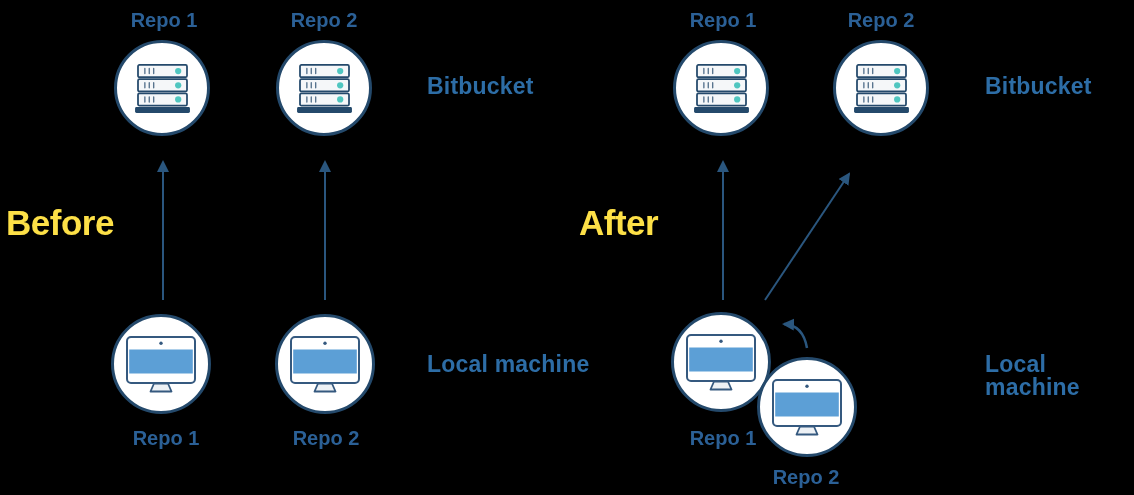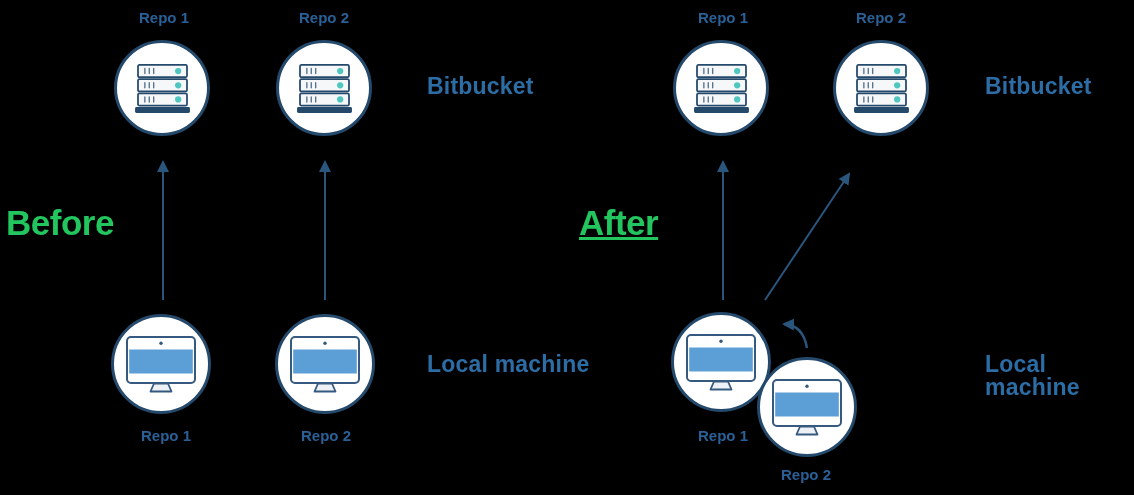--- a/index.html
+++ b/index.html
@@ -5,37 +5,37 @@
   html, body {
     margin: 0; padding: 0; background: #000;
   }
   .canvas {
     position: relative; width: 1134px; height: 495px;
     background: #000; overflow: hidden;
     font-family: "Liberation Sans", sans-serif;
   }
   .heading {
     position: absolute; font-size: 35px; font-weight: 700;
-    color: #22c55e; letter-spacing: -0.5px; line-height: 1;
+    color: #fde047; letter-spacing: -0.5px; line-height: 1;
   }
   #heading-before { left: 6px;   top: 205px; }
-  #heading-after  { left: 579px; top: 205px; text-decoration: underline; }
+  #heading-after  { left: 579px; top: 205px; }
 
   .side-label {
     position: absolute; font-size: 23px; font-weight: 700;
     color: #2D6DA6; line-height: 1; letter-spacing: 0.2px; margin-left: 12px;
   }
   #bitbucket-left  { left: 415px; top: 75px;  }
   #bitbucket-right { left: 973px; top: 75px;  }
   #localmachine-left  { left: 415px; top: 353px; }
   #localmachine-right { left: 973px; top: 353px; }
 
   .repo-label {
     position: absolute; width: 110px; text-align: center;
-    font-size: 15px; font-weight: 700; color: #2B6096; line-height: 1;
+    font-size: 20px; font-weight: 700; color: #2B6096; line-height: 1;
   }
   #rl-top-b1 { left: 109px; top: 10px; }
   #rl-top-b2 { left: 269px; top: 10px; }
   #rl-top-a1 { left: 668px; top: 10px; }
   #rl-top-a2 { left: 826px; top: 10px; }
   #rl-bot-b1 { left: 111px; top: 428px; }
   #rl-bot-b2 { left: 271px; top: 428px; }
   #rl-bot-a1 { left: 668px; top: 428px; }
   #rl-bot-a2 { left: 751px; top: 467px; }
 

